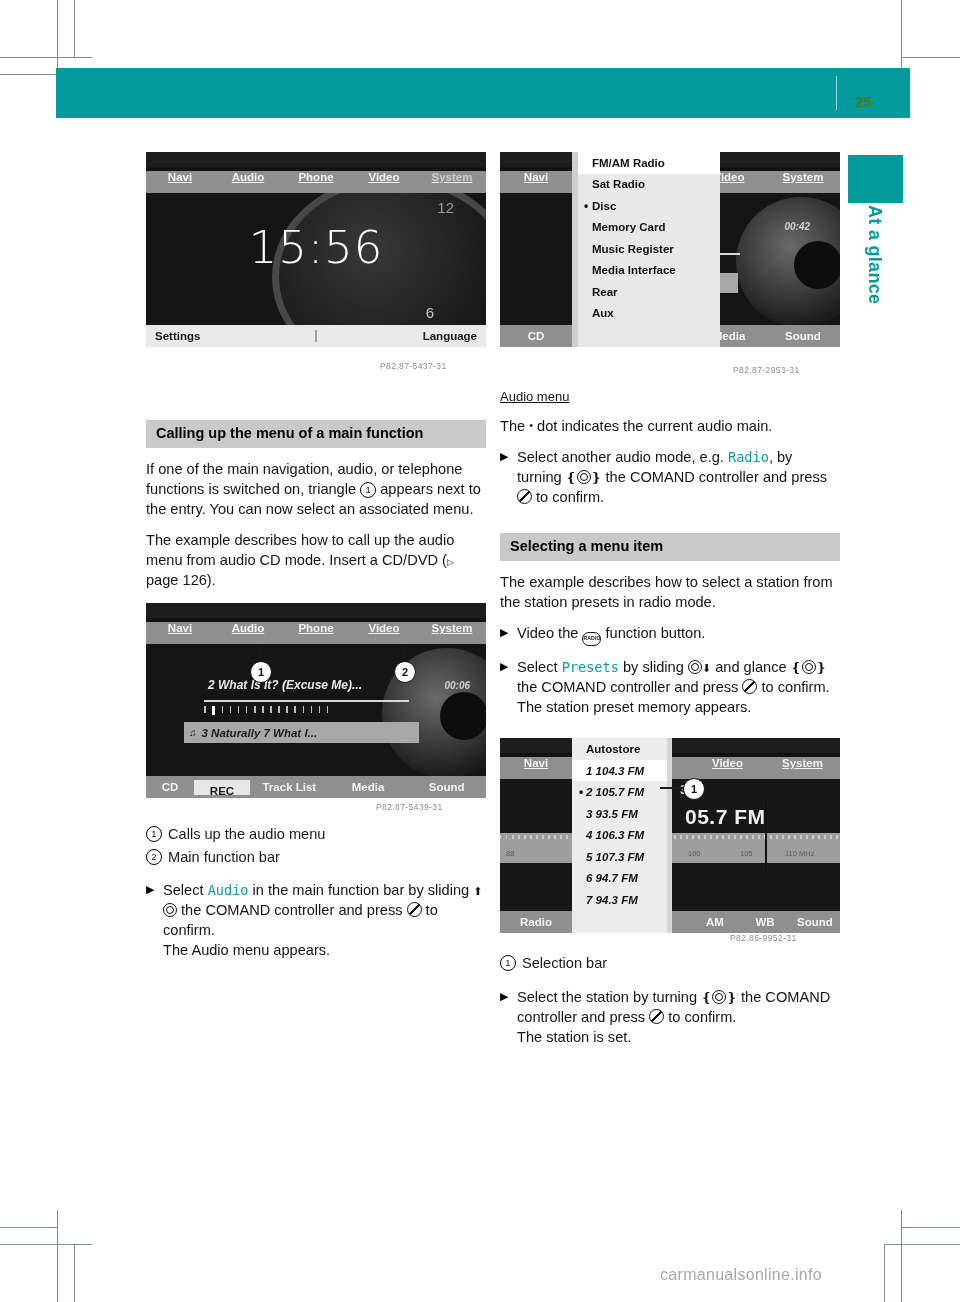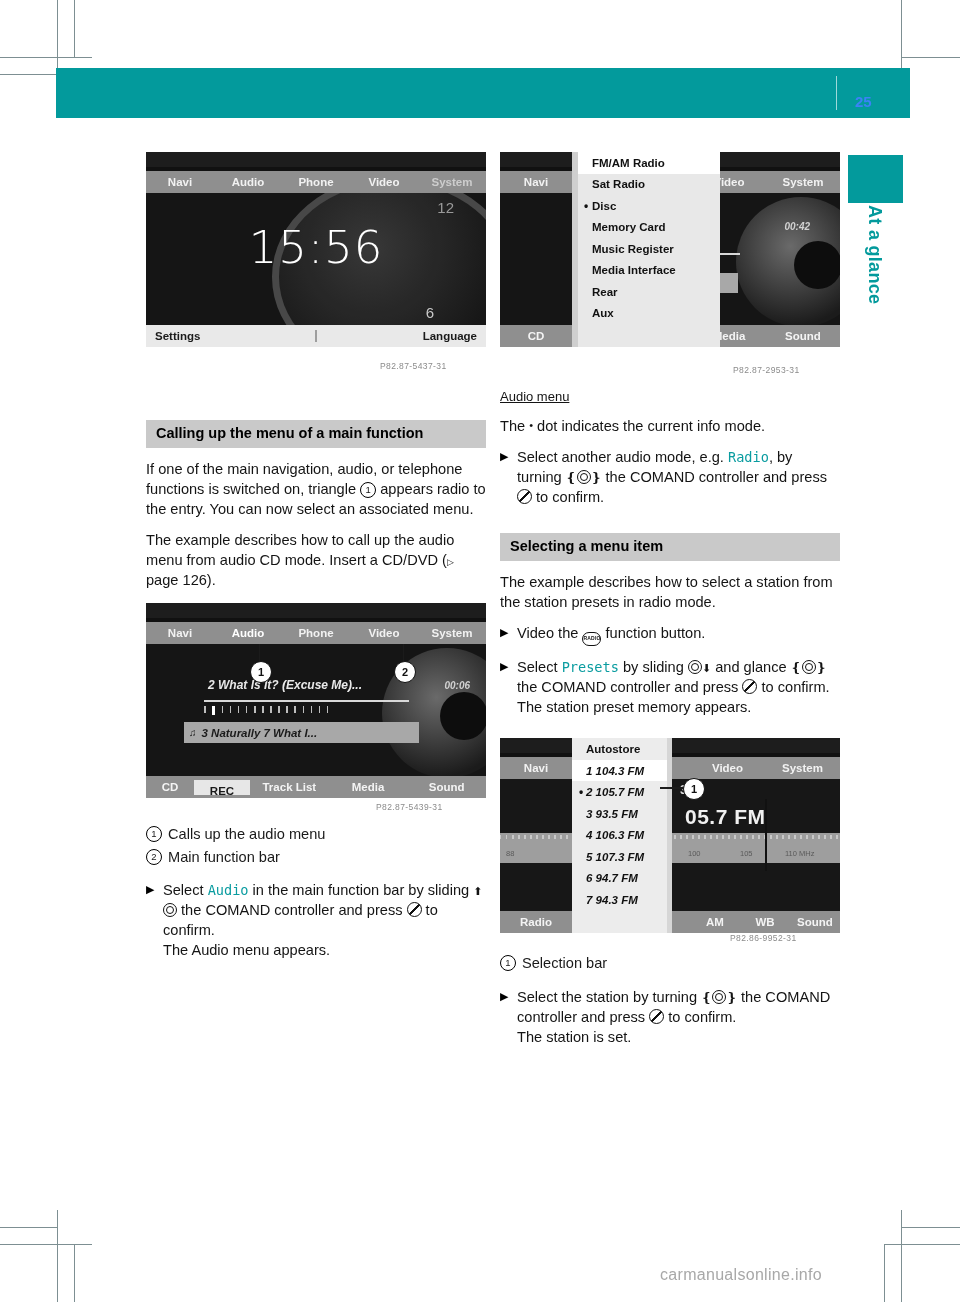--- a/index.html
+++ b/index.html
@@ -26,21 +26,21 @@
   }
   .header-title-text{
     color:#ffffff;font-size:17.5px;font-weight:bold;letter-spacing:.2px;
     white-space:nowrap;
   }
   .header-divider{
     position:absolute;top:76px;height:34px;width:1px;background:#9fd9da;
   }
   .header-page{
     position:absolute;top:68px;height:66px;
-    display:flex;align-items:center;color:#3b82f6;
+    display:flex;align-items:center;color:#4d7c0f;
     font-size:15px;font-weight:bold;
   }
 
   
   .side-tab{
     position:absolute;left:848px;top:155px;width:55px;height:48px;
     background:#039a9c;
   }
   .side-label{
     position:absolute;left:845px;top:205px;width:40px;height:190px;
@@ -139,22 +139,23 @@
   }
   .ready{font-size:8.5px;letter-spacing:.5px;color:#cfcfcf;}
   .bars{display:flex;align-items:flex-end;gap:1.5px;height:9px;}
   .bars i{display:block;width:2.4px;background:#e8e8e8;}
   .bars i:nth-child(1){height:5px}.bars i:nth-child(2){height:6.5px}
   .bars i:nth-child(3){height:8px}.bars i:nth-child(4){height:9px}
   .bars i:nth-child(5){height:9px;background:#7a7a7a}
   .phone-ic{color:#e0e0e0;font-size:10px;line-height:1;}
   .mainbar{
     position:absolute;left:0;top:19px;right:0;height:22px;background:#8f8f8f;
-    display:flex;align-items:center;color:#f2f2f2;font-size:11.5px;
+    display:flex;color:#f2f2f2;font-size:11.5px;
     font-weight:bold;
+    text-decoration:underline;
   }
   .mainbar span{flex:1;text-align:center;}
   .bottombar{
     position:absolute;left:0;bottom:0;right:0;height:22px;background:#8f8f8f;
     display:flex;align-items:center;color:#f4f4f4;font-size:11.5px;
     font-weight:bold;
   }
   .bottombar span{flex:1;text-align:center;}
   .screen-body{position:absolute;left:0;top:41px;right:0;bottom:22px;background:#151515;}
 
@@ -395,21 +396,21 @@
       </div>
     </div>
   </div>
 </div>
 <div class="shot-cap" style="left:733px;top:365px;">P82.87-2953-31</div>
 
 <div class="col col-left" style="top:420px;">
   <div class="sec-head">Calling up the menu of a main function</div>
 
   <p class="body">
-    <span>If one of the main navigation, audio, or telephone functions is switched on, triangle </span><span class="circnum">1</span><span> appears radio to the entry. You can now select an associated menu.</span>
+    <span>If one of the main navigation, audio, or telephone functions is switched on, triangle </span><span class="circnum">1</span><span> appears next to the entry. You can now select an associated menu.</span>
   </p>
 
   <p class="body">
     <span>The example describes how to call up the audio menu from audio CD mode. Insert a CD/DVD (</span><span class="tri">▷</span><span> page 126).</span>
   </p>
 
   <div class="shot" style="position:relative;left:0;top:2px;width:340px;height:195px;margin-bottom:6px;">
     <div class="cs">
       <div class="screen-body">
         <div class="cd-disc"></div>
@@ -491,21 +492,21 @@
     <span class="marker">▶</span>
     <span>Select </span><span class="teal">Audio</span><span> in the main function bar by sliding </span><span class="arrowup">⬆</span><span class="knob"></span><span> the COMAND controller and press </span><span class="press"></span><span> to confirm.</span>
     <span class="sub">The Audio menu appears.</span>
   </div>
 </div>
 
 <div class="col col-right" style="top:388px;">
   <p class="small-cap">Audio menu</p>
 
   <p class="body">
-    <span>The </span><span class="dotmark">•</span><span> dot indicates the current info mode.</span>
+    <span>The </span><span class="dotmark">•</span><span> dot indicates the current audio main.</span>
   </p>
 
   <div class="step">
     <span class="marker">▶</span>
     <span>Select another audio mode, e.g. </span><span class="teal">Radio</span><span>, by turning </span><span class="turnL">❴</span><span class="knob"></span><span class="turnR">❵</span><span> the COMAND controller and press </span><span class="press"></span><span> to confirm.</span>
   </div>
 
   <div class="sec-head" style="margin-top:26px;">Selecting a menu item</div>
 
   <p class="body">The example describes how to select a station from the station presets in radio mode.</p>

